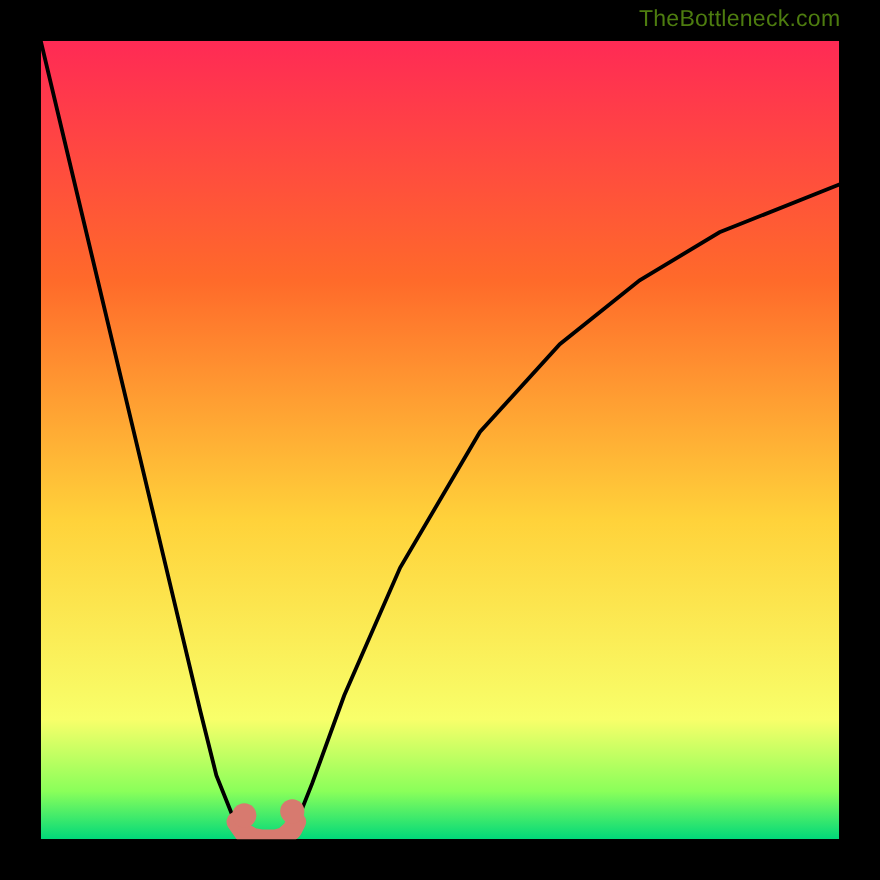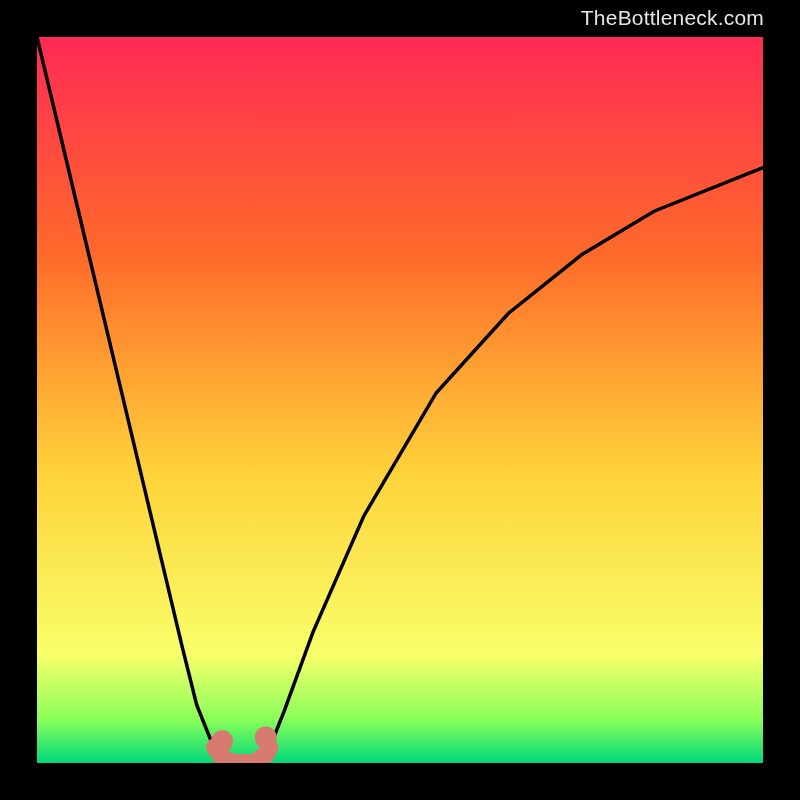--- a/index.html
+++ b/index.html
@@ -31,21 +31,21 @@
     position: absolute;
     top: 0;
     left: 0;
     width: 100%;
     height: 100%;
   }
   .watermark {
     position: absolute;
     top: 6px;
     right: 36px;
-    color: #e5e5e5;
+    color: #4d7c0f;
     font-size: 21px;
     font-weight: 500;
     letter-spacing: 0.2px;
     text-align: right;
   }
   svg.curve {
     position: absolute;
     top: 0;
     left: 0;
     width: 726px;

